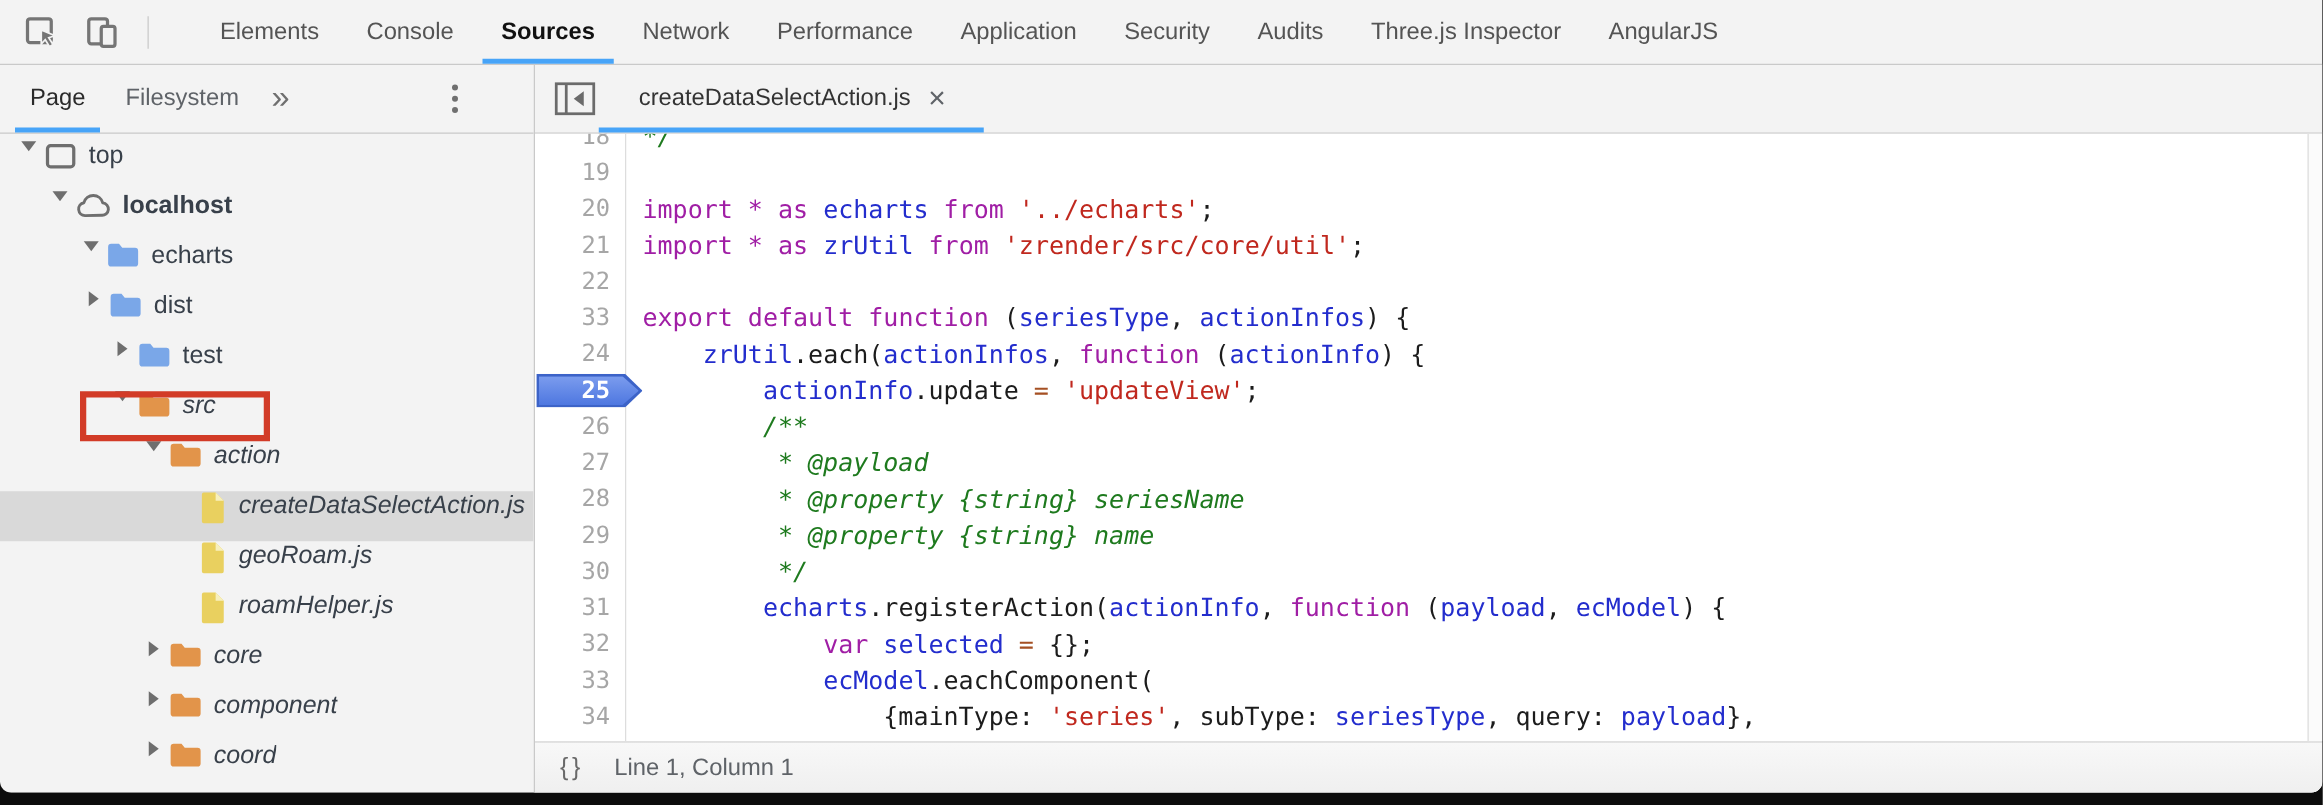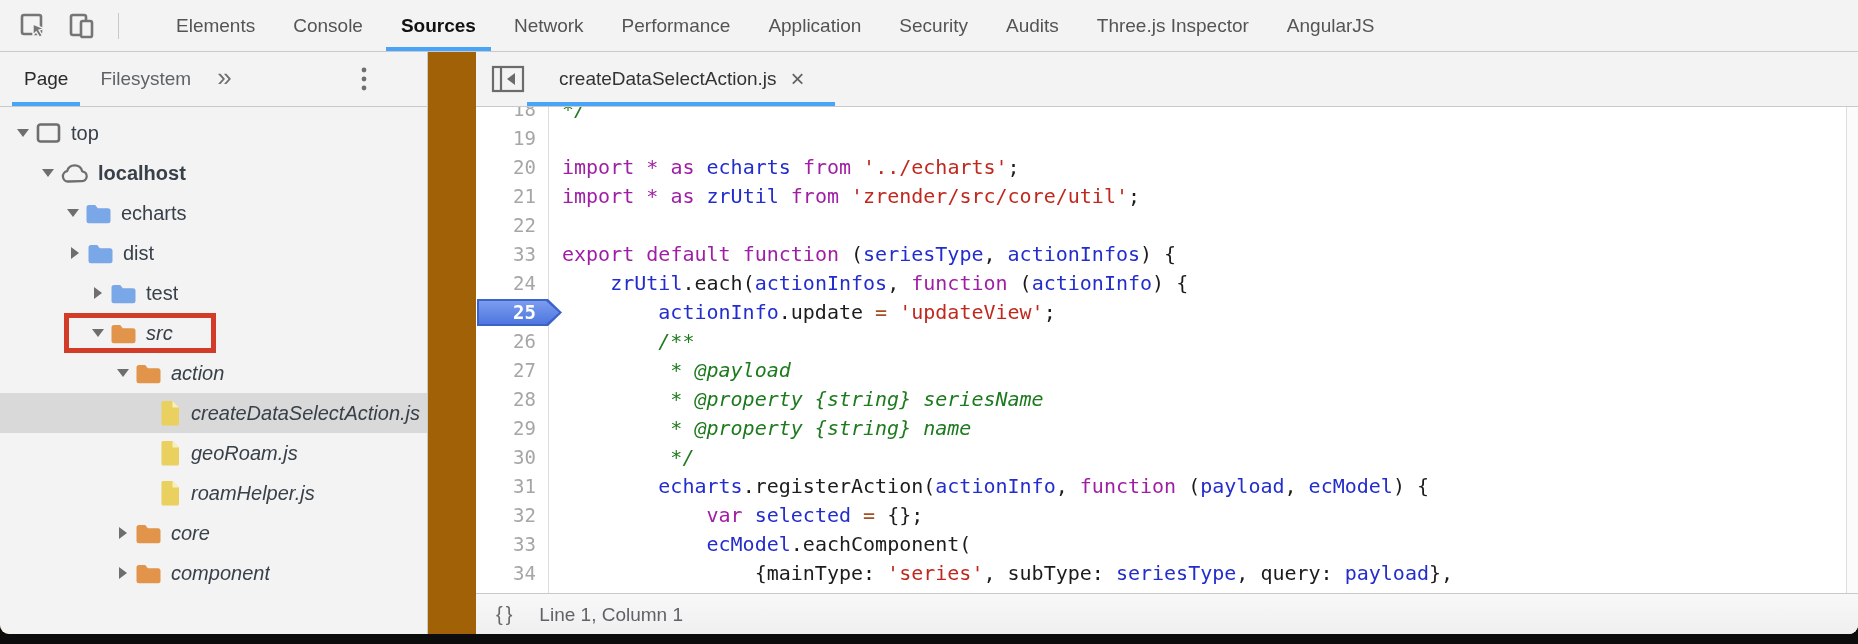--- a/index.html
+++ b/index.html
@@ -1,40 +1,40 @@
 <!DOCTYPE html>
 <html style="--accent-blue: #47a4f8; --annotation-red: #d23b27; --execution-flag: #557de1; --keyword: #a01ea5; --variable: #232dcd; --string: #c0281e; --comment: #1e7a1e; --operator: #a55023; --folder-blue: #7aa7e8; --folder-orange: #e2944a; --file-yellow: #e9d05f;"><head>
 <meta charset="utf-8">
 <style>
   html,body{margin:0;padding:0;background:#0c0c0c;width:1858px;height:644px;overflow:hidden;
     font-family:"Liberation Sans",sans-serif;-webkit-font-smoothing:antialiased;}
-  .devtools{position:relative;width:1858px;height:634px;background:#a16207;overflow:hidden;
+  .devtools{position:relative;width:1858px;height:634px;background:#404040;overflow:hidden;
     border-radius:0 0 9px 9px;}
   
   .topbar{height:51px;background:#f3f3f3;border-bottom:1px solid #c9c9c9;display:flex;align-items:stretch;}
   .topbar-icons{display:flex;align-items:center;padding-left:16px;gap:12px;}
   .icon-btn{display:flex;align-items:center;justify-content:center;width:36px;height:36px;background:none;border:none;padding:0;}
   .vdiv{width:1px;height:26px;background:#c9c9c9;margin-left:6px;}
   .top-tabs{display:flex;align-items:stretch;margin-left:38px;}
   .top-tab{position:relative;display:flex;align-items:center;padding:0 19px;font-size:19px;color:#545454;cursor:default;}
   .top-tab.active{color:#111;font-weight:bold;}
   .top-tab.active::after{content:'';position:absolute;left:4px;right:4px;bottom:0;height:4px;background:var(--accent-blue);}
   
-  .main{display:flex;height:583px;gap:48px;}
+  .main{display:flex;height:583px;}
   .sidebar{width:427px;flex:none;background:#f3f3f3;border-right:1px solid #c9c9c9;display:flex;flex-direction:column;overflow:hidden;}
   .sidebar-tabs{height:54px;flex:none;border-bottom:1px solid #c9c9c9;display:flex;align-items:stretch;padding-left:8px;}
   .side-tab{position:relative;display:flex;align-items:center;padding:0 16px;font-size:19px;color:#5f6368;}
   .side-tab.active{color:#2a2a2a;}
   .side-tab.active::after{content:'';position:absolute;left:4px;right:4px;bottom:0;height:4px;background:var(--accent-blue);}
   .chevrons{display:flex;align-items:center;font-size:26px;color:#6f6f6f;padding:0 10px;margin-top:-3px;}
   .side-spacer{flex:1;}
   .dots-btn{display:flex;align-items:center;justify-content:center;width:30px;margin-right:48px;background:none;border:none;}
   
   .tree{flex:1;overflow:hidden;padding-top:6px;position:relative;}
-  .tree-row{height:40px;display:flex;align-items:center;white-space:nowrap;position:relative;font-size:20px;color:#38404a;}
+  .tree-row{height:40px;display:flex;align-items:flex-start;white-space:nowrap;position:relative;font-size:20px;color:#38404a;}
   .tree-row.sel{background:#d9d9d9;}
   .tree-row .arrow-box{width:22px;flex:none;display:flex;justify-content:center;align-items:center;}
   .arr-exp{width:0;height:0;border-left:6.5px solid transparent;border-right:6.5px solid transparent;border-top:8px solid #6e6e6e;}
   .arr-col{width:0;height:0;border-top:6.5px solid transparent;border-bottom:6.5px solid transparent;border-left:8px solid #6e6e6e;}
   .tree-icon{flex:none;display:flex;align-items:center;margin:0 9px 0 1px;}
   .tree-label{overflow:hidden;}
   .tree-row.it .tree-label{font-style:italic;}
   .red-box{position:absolute;left:64px;top:0;bottom:0;width:152px;border:5px solid var(--annotation-red);box-sizing:border-box;z-index:3;pointer-events:none;}
   
   .editor{flex:1;min-width:0;display:flex;flex-direction:column;background:#fff;}
@@ -241,20 +241,31 @@
             <div class="arrow-box">
               <div class="arr-col"></div>
             </div>
             <span class="tree-icon">
               <svg width="27" height="21" viewBox="0 0 27 21">
                 <path d="M1.5 4.5A2.5 2.5 0 0 1 4 2h6.2l2.6 3.2H23a2.5 2.5 0 0 1 2.5 2.5v10a2.5 2.5 0 0 1-2.5 2.5H4a2.5 2.5 0 0 1-2.5-2.5z" fill="var(--folder-orange)"></path>
               </svg>
             </span>
             <span class="tree-label">component</span>
           </div>
+          <div class="tree-row it" style="padding-left: 112px;">
+            <div class="arrow-box">
+              <div class="arr-col"></div>
+            </div>
+            <span class="tree-icon">
+              <svg width="27" height="21" viewBox="0 0 27 21">
+                <path d="M1.5 4.5A2.5 2.5 0 0 1 4 2h6.2l2.6 3.2H23a2.5 2.5 0 0 1 2.5 2.5v10a2.5 2.5 0 0 1-2.5 2.5H4a2.5 2.5 0 0 1-2.5-2.5z" fill="var(--folder-orange)"></path>
+              </svg>
+            </span>
+            <span class="tree-label">coord</span>
+          </div>
         </div>
     </div>
 
     <div class="editor">
       <div class="tabstrip">
         <button class="nav-toggle">
           <svg width="34" height="28" viewBox="0 0 34 28">
               <rect x="2" y="2" width="30" height="24" fill="none" stroke="#6b6b6b" stroke-width="2.2"></rect>
               <line x1="10" y1="2" x2="10" y2="26" stroke="#6b6b6b" stroke-width="2.2"></line>
               <path d="M24 8l-8 6 8 6z" fill="#6b6b6b"></path>

